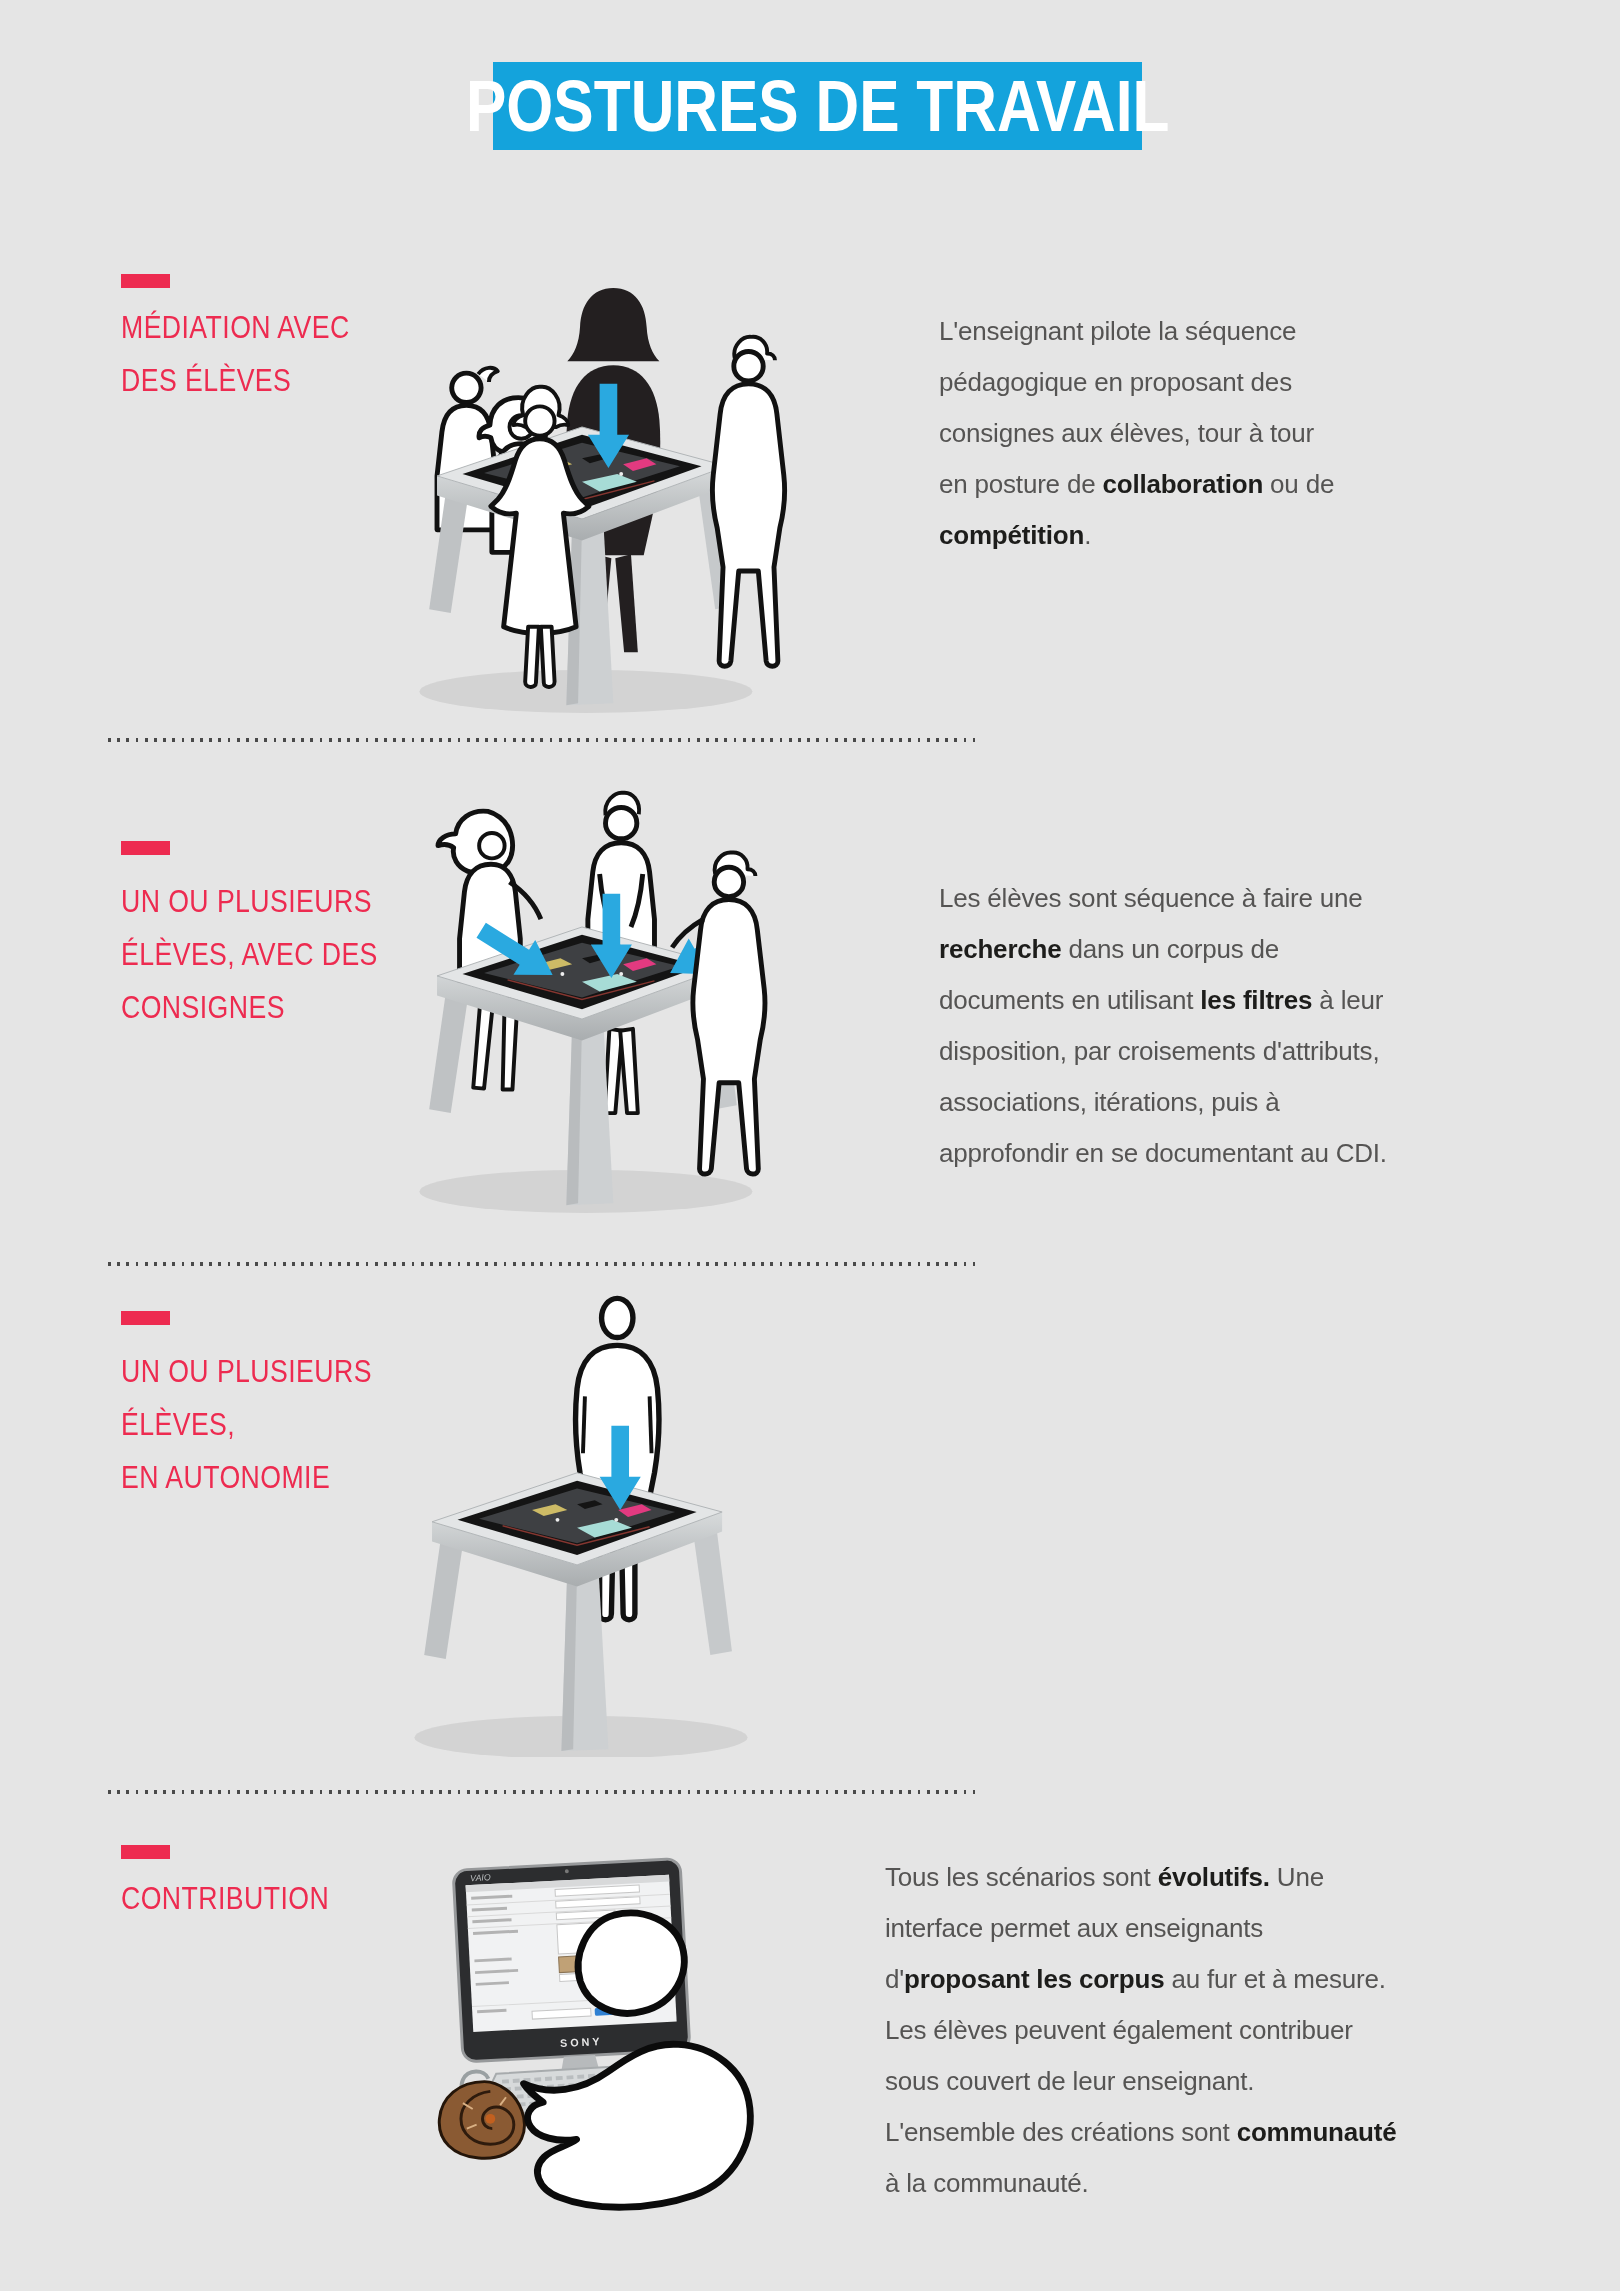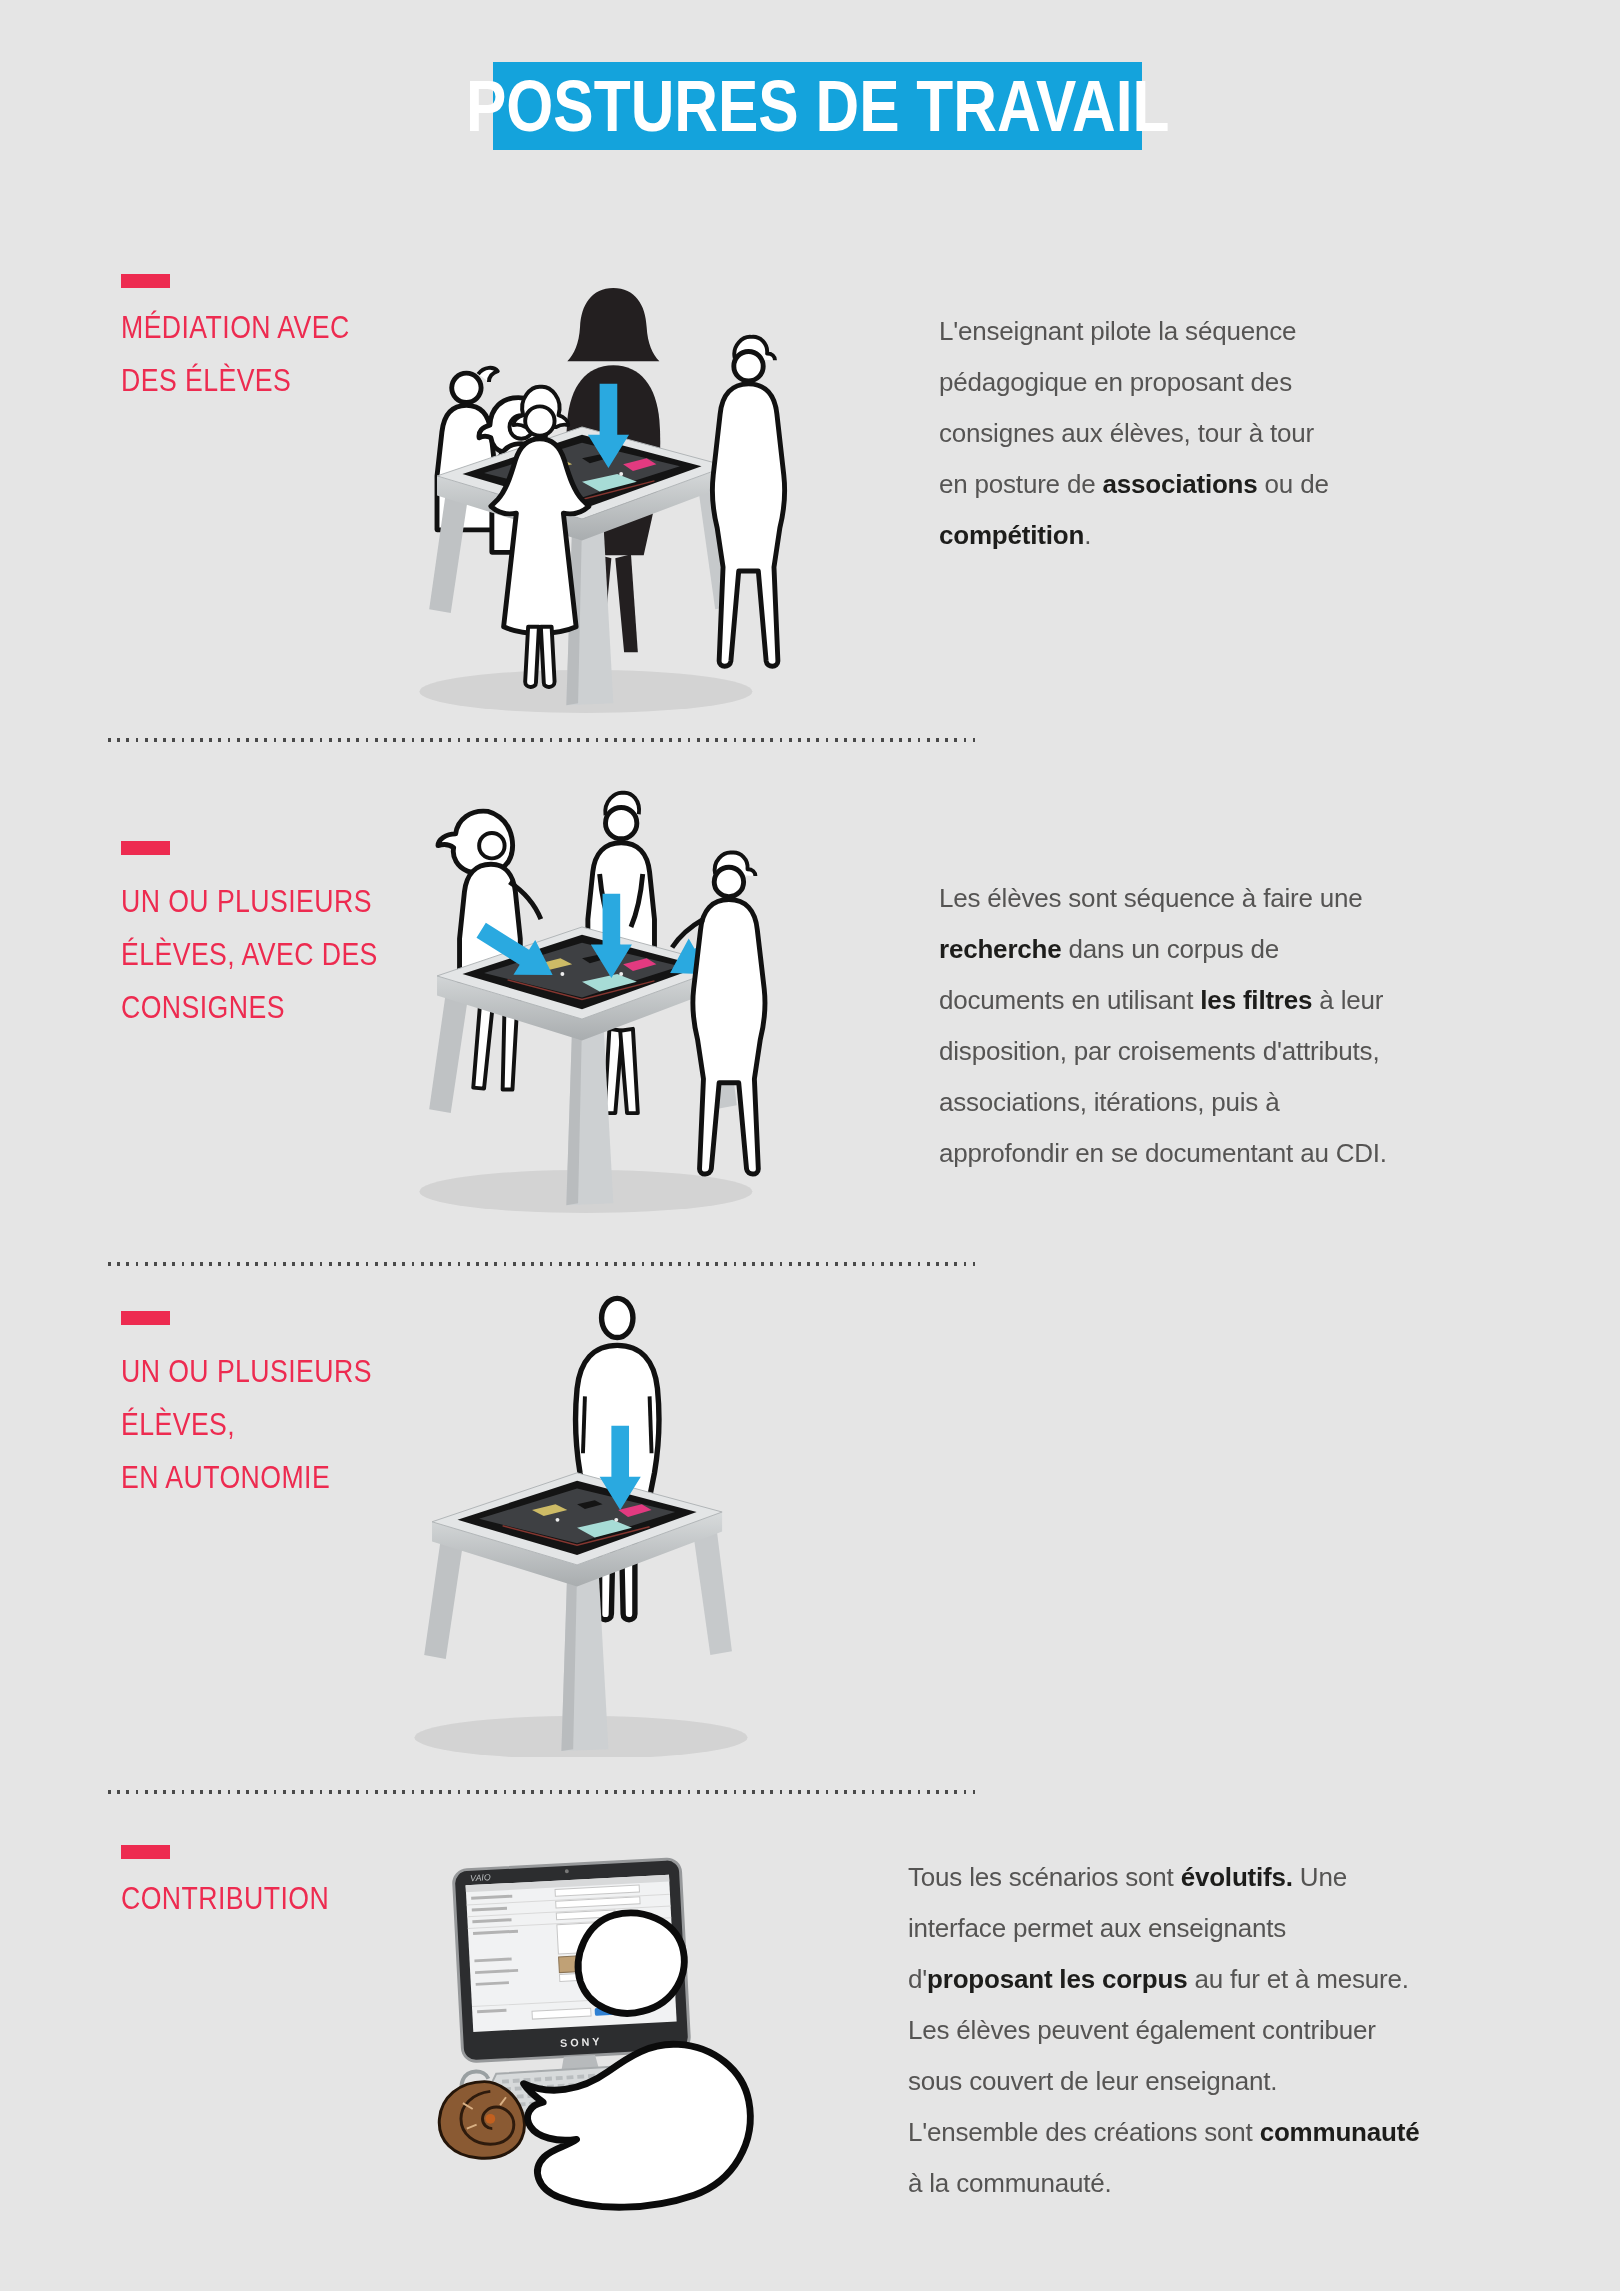--- a/index.html
+++ b/index.html
@@ -93,21 +93,21 @@
     <g fill="#fff" stroke="#111" stroke-width="5" stroke-linejoin="round">
       <path d="M352,88 c-3,-13 8,-23 17,-22 c9,-1 17,7 16,17 c5,0 8,3 8,7" stroke-width="4"></path>
       <circle cx="366" cy="96" r="15"></circle>
       <path d="M366,114 c-17,0 -27,11 -29,31 l-7,62 c-2,18 0,38 4,54 l6,40 l-4,96 c0,7 11,7 12,0 l8,-92 h20 l8,92 c1,7 12,7 12,0 l-4,-96 l6,-40 c4,-16 6,-36 4,-54 l-7,-62 c-2,-20 -12,-31 -29,-31 z"></path>
     </g>
   </svg>
 
   <div class="para" style="left:939px;top:306px"><span>L'enseignant pilote la séquence
 pédagogique en proposant des
 consignes aux élèves, tour à tour
-en posture de </span><span class="b">associations</span><span> ou de
+en posture de </span><span class="b">collaboration</span><span> ou de
 </span><span class="b">compétition</span><span>.</span></div>
 
   <div class="sep" style="top:738px"></div>
 
   <div class="dash" style="left:121px;top:841px"></div>
   <div class="label" style="left:121px;top:875px">UN OU PLUSIEURS
 ÉLÈVES, AVEC DES
 CONSIGNES</div>
 
   <svg class="illus" style="left:390px;top:772px" width="431" height="451" viewBox="0 0 440 460" role="img" aria-label="three-students-touching-multitouch-table">
@@ -228,21 +228,21 @@
       <path d="M80,272 c-18,2 -30,14 -30,28 c0,16 14,26 30,26 c14,0 24,-8 24,-20 c0,-10 -8,-18 -18,-18 c-8,0 -14,6 -14,12 c0,6 5,10 10,10" fill="none" stroke="#2e1b0d" stroke-width="3"></path>
       <circle cx="80" cy="300" r="5" fill="#c2601f"></circle>
       <path d="M52,284 l10,6 M56,310 l10,-4 M96,278 l-6,8" stroke="#d9b084" stroke-width="2"></path>
     </g>
     <g fill="#fff" stroke="#0b0b0b" stroke-width="7" stroke-linejoin="round">
       <path d="M206,92 c30,-8 62,6 70,32 c8,28 -8,58 -40,66 c-28,8 -56,-6 -64,-30 c-8,-26 6,-60 34,-68 z"></path>
       <path d="M114,264 c26,12 58,8 86,-12 c22,-16 44,-30 72,-28 c36,2 66,26 72,58 c8,42 -16,82 -56,96 c-44,15 -100,17 -138,2 c-22,-9 -28,-28 -15,-41 c9,-9 24,-11 33,-18 c-20,3 -40,-2 -47,-13 c-7,-11 -1,-22 13,-25 c-7,-5 -15,-11 -20,-19 z"></path>
     </g>
   </svg>
 
-  <div class="para" style="left:908px;top:1852px"><span>Tous les scénarios sont </span><span class="b">évolutifs.</span><span> Une
+  <div class="para" style="left:885px;top:1852px"><span>Tous les scénarios sont </span><span class="b">évolutifs.</span><span> Une
 interface permet aux enseignants
 d'</span><span class="b">proposant les corpus</span><span> au fur et à mesure.
 Les élèves peuvent également contribuer
 sous couvert de leur enseignant.
 L'ensemble des créations sont </span><span class="b">communauté</span><span>
 à la communauté.</span></div>
 
 </div>
 
 

